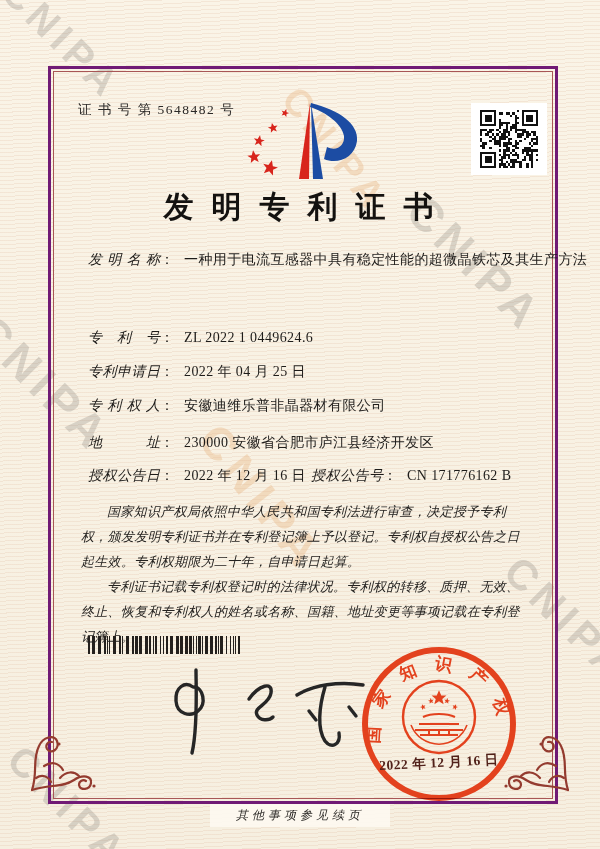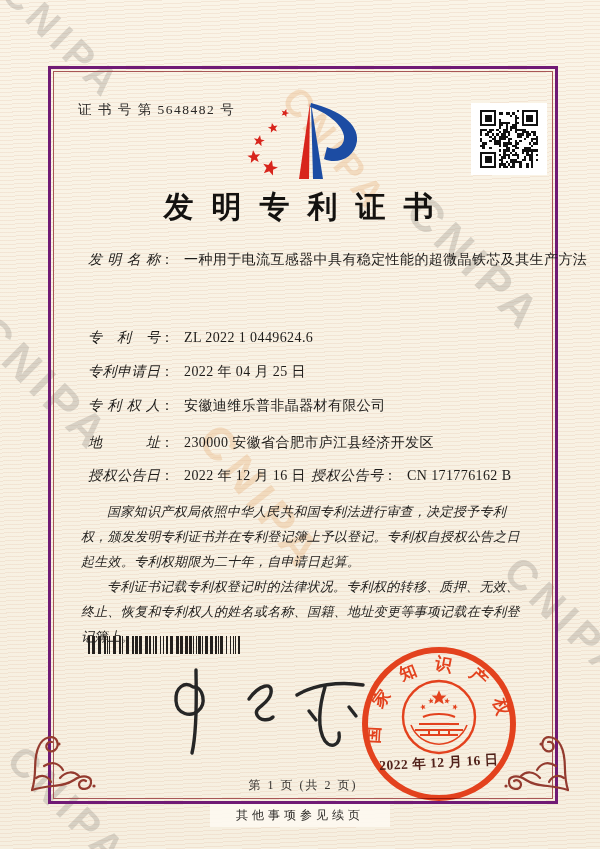--- a/index.html
+++ b/index.html
@@ -59,21 +59,21 @@
 
   .page-info{position:absolute;left:0;top:708px;width:100%;text-align:center;
              font-size:12px;letter-spacing:2px;color:#33302d;}
 
   .flourish{position:absolute;width:114px;height:114px;z-index:2;}
   .flourish-bl{left:22px;top:686px;}
   .flourish-br{left:464px;top:686px;transform:scaleX(-1);}
 
   .footer-note{position:absolute;left:50%;top:804px;transform:translateX(-50%);
                font-size:12px;letter-spacing:4px;color:#2e2b28;background:rgba(253,249,240,.92);
-               padding:3px 26px;z-index:2;white-space:nowrap;}
+               padding:3px 26px;z-index:2;white-space:nowrap;font-style:italic;}
 </style>
 </head>
 <body>
 
 <span class="wm wm1">CNIPA</span>
 <span class="wm wm2">CNIPA</span>
 <span class="wm wm3">CNIPA</span>
 <span class="wm wm4">CNIPA</span>
 <span class="wm wm5">CNIPA</span>
 <span class="wm wmo wmo1">CNIPA</span>
@@ -417,21 +417,20 @@
         <path d="M-20,7 L20,7"></path>
         <path d="M-24,13 L24,13"></path>
         <path d="M-19,18 L19,18"></path>
         <path d="M-10,13 L-10,18 M0,13 L0,18 M10,13 L10,18"></path>
         <path d="M-28,8 A30,30 0 0 0 28,8" stroke-width="1.6"></path>
       </g>
     </g>
     <text x="83" y="126" text-anchor="middle" font-size="13.5" font-weight="bold" fill="#47150e" letter-spacing="0.5" transform="rotate(-3 83 122)" font-family="Liberation Serif, DejaVu Serif, serif">2022 年 12 月 16 日</text>
   </svg>
 
-  <div class="page-info">第 1 页 (共 2 页)</div>
 </div>
 
 <svg class="flourish flourish-bl" viewBox="0 0 114 114">
   <g stroke="#943b2f" stroke-width="2.2" fill="none" stroke-linecap="round">
     <path d="M10,104 C16,86 10,74 17,60 C21,51 32,48 35,55 C38,63 29,69 25,63 C23,59 26,55 30,56"></path>
     <path d="M10,104 C28,98 40,102 52,94 C61,88 70,90 69,97 C68,104 58,105 57,99 C57,95 61,93 64,95"></path>
     <path d="M22,80 C30,75 37,77 41,84"></path>
     <path d="M38,92 C44,85 52,85 57,90"></path>
     <path d="M14,92 C20,88 26,90 29,96"></path>
     <circle cx="37" cy="58" r="1.6" fill="#943b2f" stroke="none"></circle>

